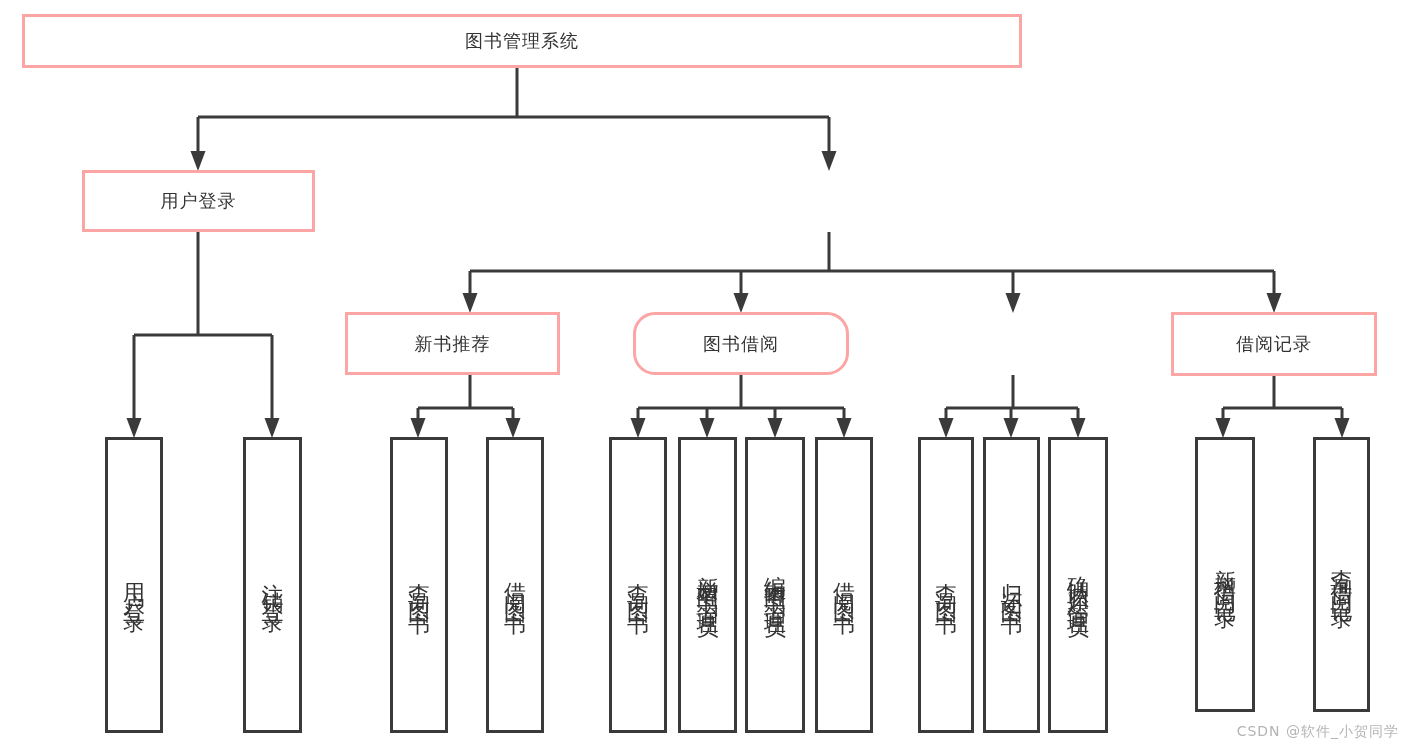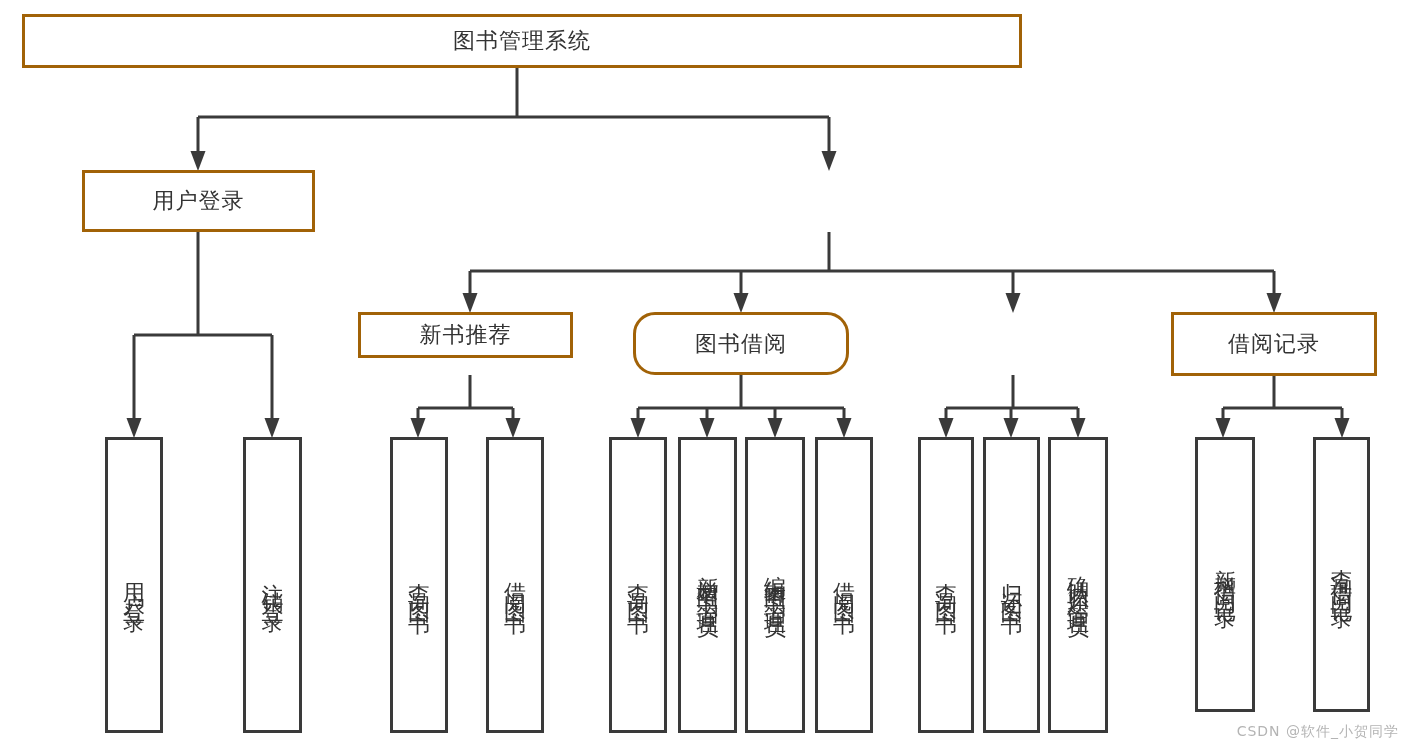--- a/index.html
+++ b/index.html
@@ -7,24 +7,24 @@
     position:relative;
     width:1405px;height:747px;
     background:#ffffff;
     font-family:"DejaVu Sans","Liberation Sans",sans-serif;
     overflow:hidden;
   }
   #wires{position:absolute;left:0;top:0;z-index:0;}
   .hnode{
     position:absolute;
     box-sizing:border-box;
-    border:3px solid #a16207;
+    border:3px solid #fca5a5;
     background:#ffffff;
     display:flex;align-items:center;justify-content:center;
-    font-size:22px;color:#333333;
+    font-size:18px;color:#333333;
     letter-spacing:1px;
     z-index:1;
     text-align:center;
   }
   .vnode{
     position:absolute;
     box-sizing:border-box;
     border:3px solid #3a3a3a;
     background:#ffffff;
     display:flex;align-items:center;justify-content:center;
@@ -100,21 +100,21 @@
       <path class="wire" d="M1274,376 V408 M1223,408 H1342 M1223,408 V428 M1342,408 V428"></path>
       <polygon class="arrow" points="1223,438 1215.5,418 1230.5,418"></polygon>
       <polygon class="arrow" points="1342,438 1334.5,418 1349.5,418"></polygon>
     </g>
   </svg>
 
   <div class="hnode" style="left:22px;top:14px;width:1000px;height:54px;">图书管理系统</div>
 
   <div class="hnode" style="left:82px;top:170px;width:233px;height:62px;">用户登录</div>
 
-  <div class="hnode" style="left:358px;top:312px;width:215px;height:46px;">新书推荐</div>
+  <div class="hnode" style="left:345px;top:312px;width:215px;height:63px;">新书推荐</div>
   <div class="hnode" style="left:633px;top:312px;width:216px;height:63px;border-radius:22px;">图书借阅</div>
   <div class="hnode" style="left:1171px;top:312px;width:206px;height:64px;">借阅记录</div>
 
   <div class="vnode" style="left:105px;top:437px;width:58px;height:296px;">用户登录</div>
   <div class="vnode" style="left:243px;top:437px;width:59px;height:296px;">注销登录</div>
 
   <div class="vnode" style="left:390px;top:437px;width:58px;height:296px;">查询图书</div>
   <div class="vnode" style="left:486px;top:437px;width:58px;height:296px;">借阅图书</div>
 
   <div class="vnode" style="left:609px;top:437px;width:58px;height:296px;">查询图书</div>

